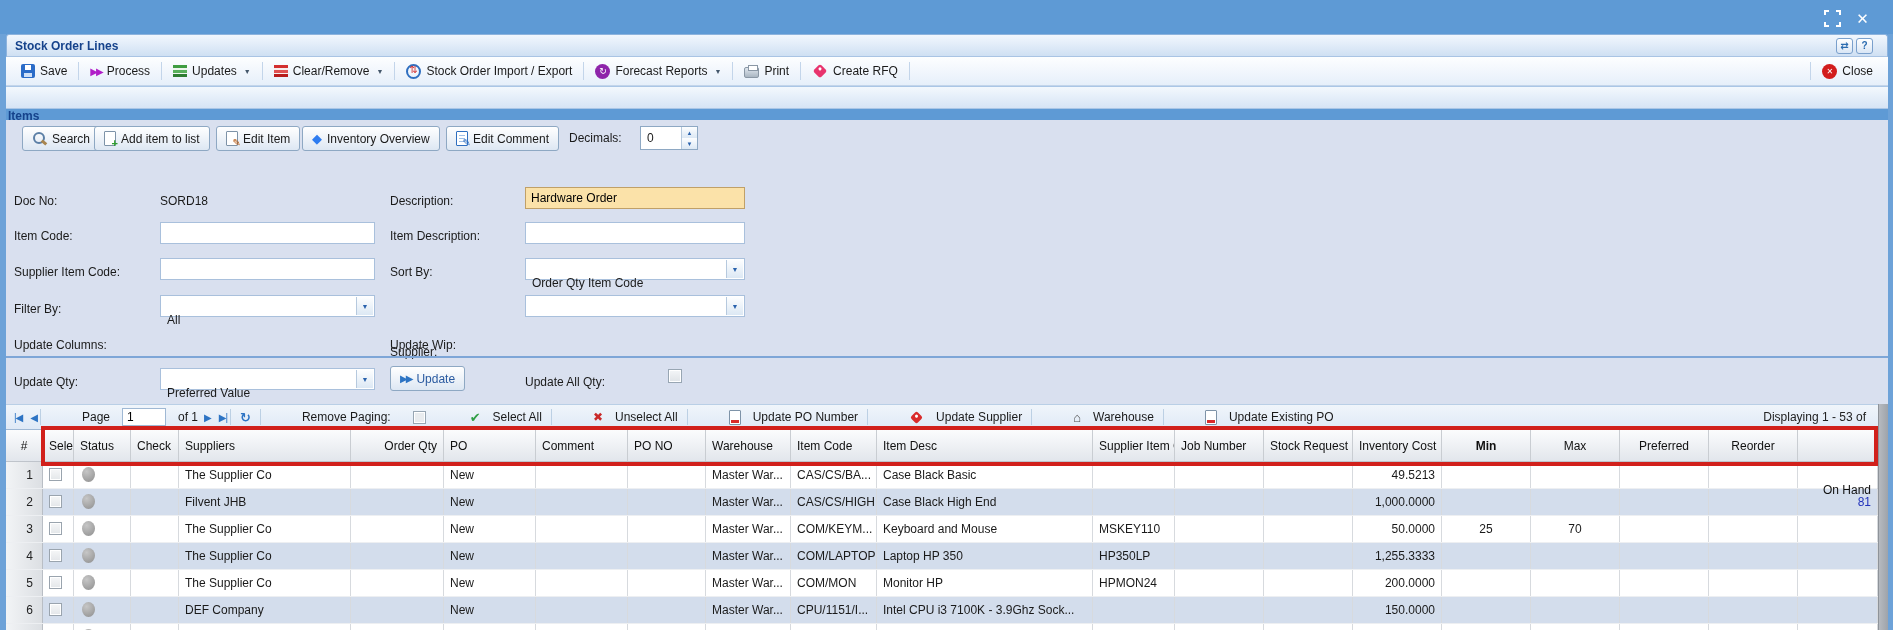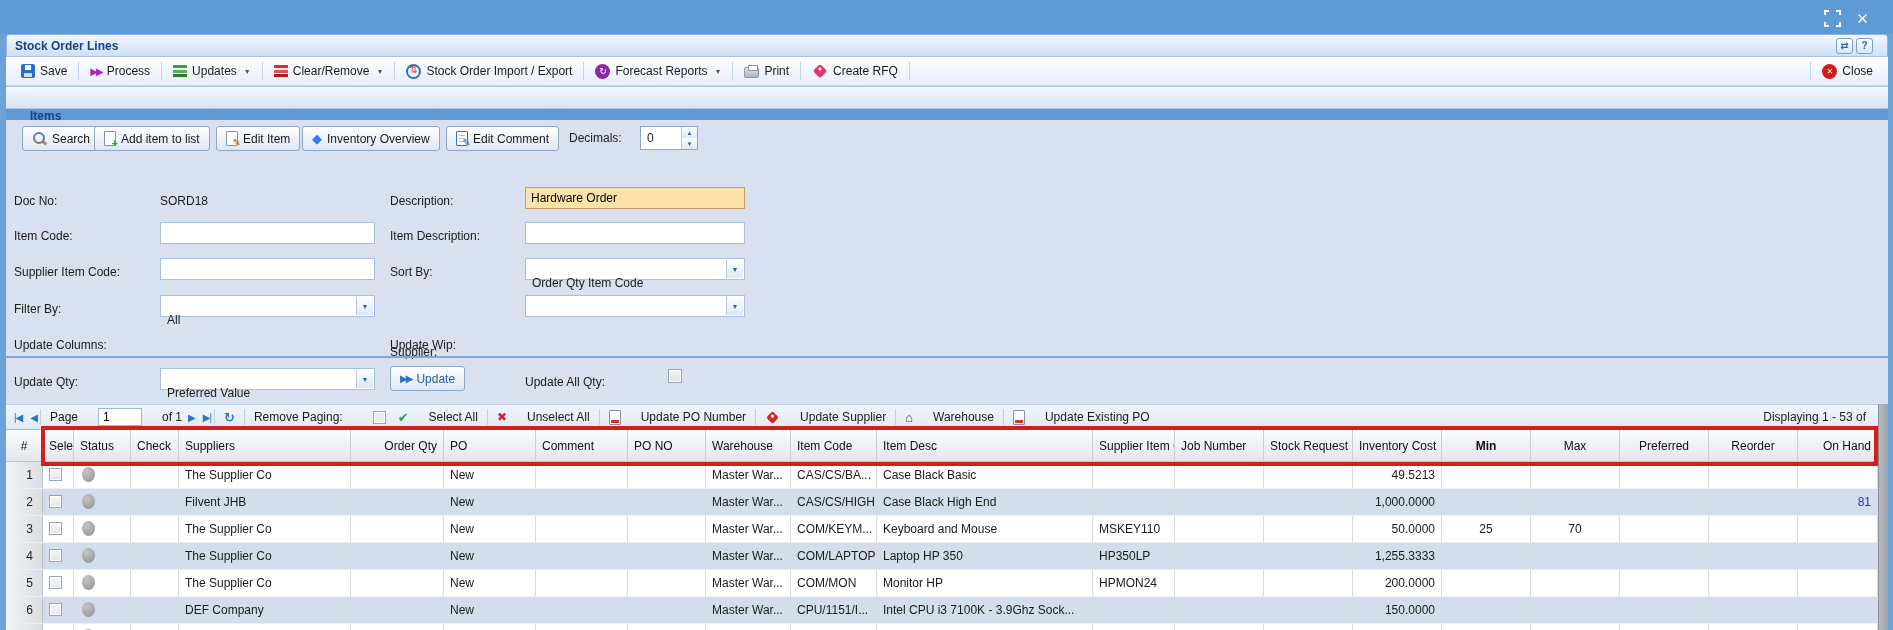--- a/index.html
+++ b/index.html
@@ -31,21 +31,21 @@
     background:linear-gradient(#fdfeff,#e6effa); border-bottom:1px solid #c3d5ea;
     display:flex; align-items:center; padding:12px 6px; }
   .t-item { display:flex; align-items:center; gap:5px; padding:0 9px; height:24px; white-space:nowrap; }
   .t-sep { width:1px; height:18px; background:#c3d5ea; margin:0 2px; }
   .caret { font-size:7px; color:#44576b; margin-left:2px; }
   .t-spacer { flex:1; }
 
   .sectionbar { position:absolute; left:6px; top:86px; width:1882px; height:23px;
     background:linear-gradient(#f3f8fd,#d6e4f5); border-top:1px solid #aac6e6; border-bottom:1px solid #aac6e6;
     display:flex; align-items:center; }
-  .sec-title { color:#15428b; font-weight:bold; padding-left:24px;margin-top:36px; }
+  .sec-title { color:#15428b; font-weight:bold; padding-left:2px;margin-top:36px; }
 
   .panel { position:absolute; left:6px; top:120px; width:1882px; height:295px; background:#d9e0ef; }
 
   
   .btn { position:absolute; height:25px; border:1px solid #8ea8c3; border-radius:3px;
     background:linear-gradient(#ffffff,#dde7f3); display:flex; align-items:center; gap:5px;
     padding:0 9px; white-space:nowrap; }
 
   
   .flabel { position:absolute; white-space:nowrap; }
@@ -63,21 +63,21 @@
   .spin { position:absolute; height:24px; border:1px solid #8ea8c3; background:#fff; display:flex; }
   .spin .sp-val { width:40px; padding:4px 0 0 6px; }
   .spin .sp-ar { width:16px; border-left:1px solid #b6c9de; display:flex; flex-direction:column; }
   .spin .sp-ar span { flex:1; font-size:6px; color:#2a62ad; display:flex; align-items:center; justify-content:center;
     background:linear-gradient(#fdfeff,#dce8f4); }
 
   
   .pagingbar { position:absolute; left:6px; top:404px; width:1882px; height:26px;
     background:linear-gradient(#f0f5fb,#dfe9f6); border-top:1px solid #b9cfe6; border-bottom:1px solid #9fb8d4;
     display:flex; align-items:center; padding:0 8px; white-space:nowrap; }
-  .p-item { display:flex; align-items:center; gap:20px; padding:0 6px; }
+  .p-item { display:flex; align-items:center; gap:12px; padding:0 6px;margin-left:32px; }
   .p-sep { width:1px; height:16px; background:#bcd0e4; margin:0 3px; }
   .nav-g { color:#2d74c4; font-size:10px; letter-spacing:-1px; }
   .page-input { width:44px; height:18px; border:1px solid #9fb8d4; background:#fff; padding:0 4px; font:inherit; }
   .p-cbx { width:13px; height:13px; border:1px solid #98a6b3; background:#e9ecef; box-shadow:inset 0 0 0 1px #fff; }
   .displaying { margin-left:auto; margin-right:14px; color:#222; }
 
   
   .ic { position:relative; display:inline-block; flex:none; }
   .ic-save { width:14px; height:14px; background:#2b6cc8; border-radius:2px; }
   .ic-save::before { content:""; position:absolute; left:4px; top:1px; width:6px; height:5px; background:#fff; }
@@ -354,21 +354,21 @@
         <span class="gh" style="width: 86px;">Item Code</span>
         <span class="gh" style="width: 216px;">Item Desc</span>
         <span class="gh" style="width: 82px;">Supplier Item C</span>
         <span class="gh" style="width: 89px;">Job Number</span>
         <span class="gh" style="width: 89px;">Stock Request</span>
         <span class="gh" style="width: 89px;">Inventory Cost</span>
         <span class="gh" style="width: 89px; text-align: center; font-weight: bold;">Min</span>
         <span class="gh" style="width: 89px; text-align: center;">Max</span>
         <span class="gh" style="width: 89px; text-align: center;">Preferred</span>
         <span class="gh" style="width: 89px; text-align: center;">Reorder</span>
-        <span class="gh" style="width: 80px; text-align: right;">On Hand</span>
+        <span class="gh" style="width: 80px; text-align: right; margin-top: 44px;">On Hand</span>
       </div>
       <div class="grow">
         <span class="gc c-num" style="width: 37px;">1</span>
         <span class="gc" style="width: 31px; padding: 6px 0px 0px 6px;">
           <span class="rowcb"></span>
         </span>
         <span class="gc" style="width: 57px; padding: 6px 0px 0px 8px;">
           <span class="dot"></span>
         </span>
         <span class="gc" style="width: 48px;"></span>

